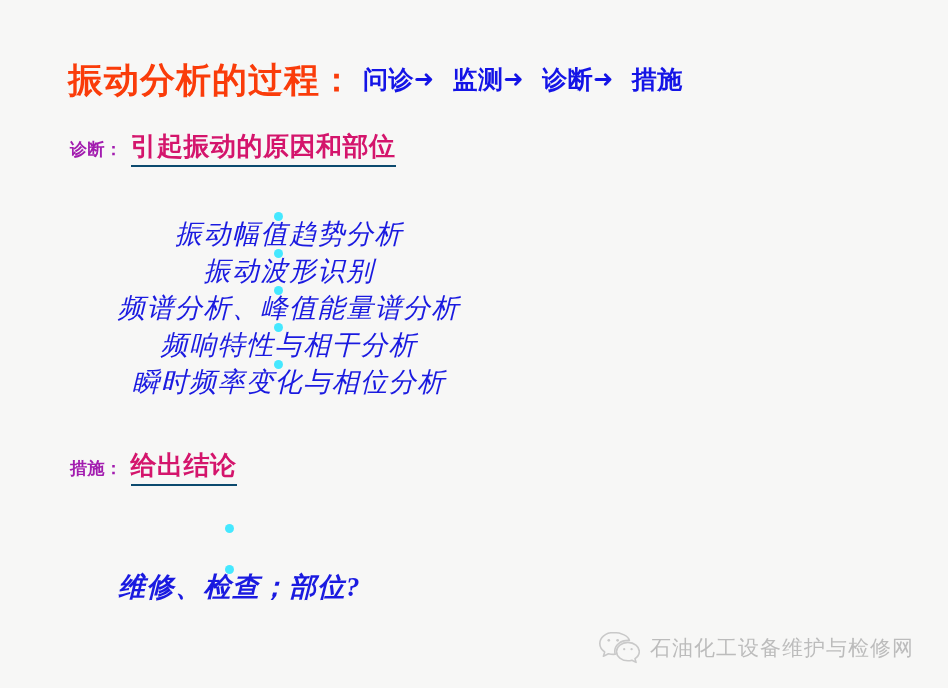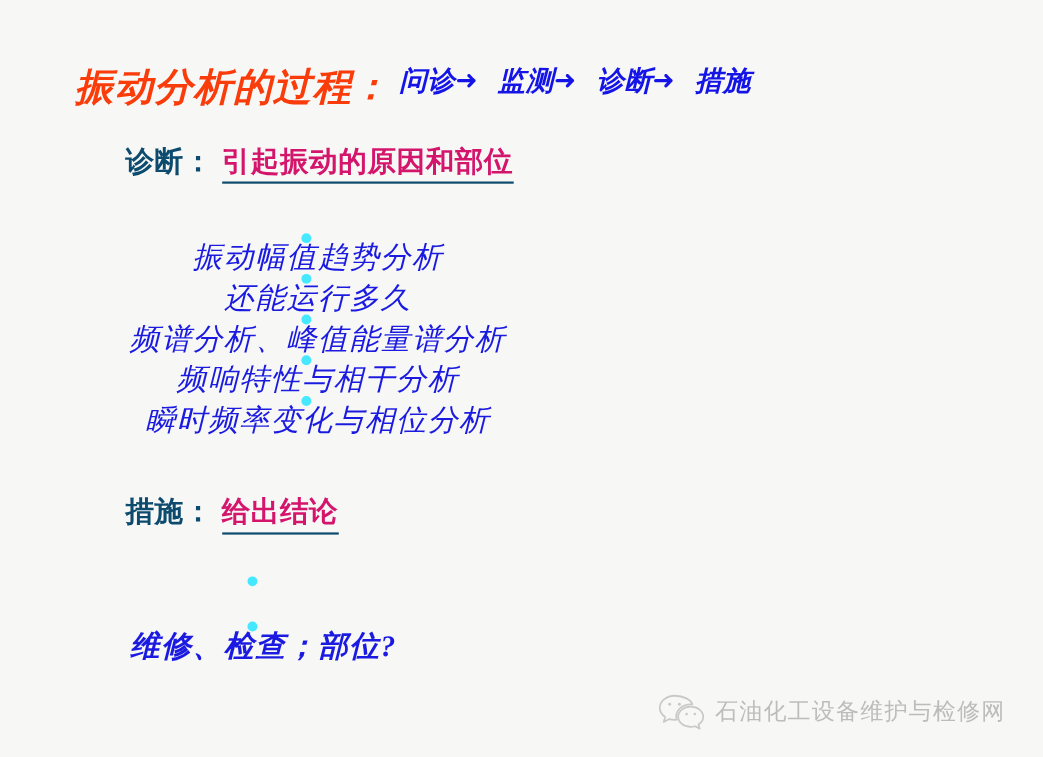--- a/index.html
+++ b/index.html
@@ -23,23 +23,22 @@
     height: 688px;
     background: #f7f7f6;
   }
 
   
   .title-row {
     position: absolute;
     left: 68px;
     top: 62px;
     display: flex;
-    align-items: flex-start;
-    white-space: nowrap;
-    font-style: italic;
+    align-items: center;
+    white-space: nowrap;
   }
   .title-main {
     font-size: 35px;
     font-weight: bold;
     color: #fa3c0a;
     letter-spacing: 1px;
     line-height: 1;
   }
   .title-colon {
     font-size: 33px;
@@ -70,26 +69,25 @@
   .section-head {
     position: absolute;
     display: flex;
     align-items: baseline;
     white-space: nowrap;
   }
   .sec-diag { left: 70px; top: 133px; }
   .sec-meas { left: 70px; top: 452px; }
 
   .sec-label {
-    font-size: 26px;
-    font-weight: bold;
-    color: #0c4a6e;
+    font-size: 17px;
+    font-weight: bold;
+    color: #a21caf;
     line-height: 1;
     letter-spacing: 0.5px;
-    margin-left: 44px;
   }
   .sec-value {
     font-size: 26px;
     font-weight: bold;
     color: #d4156c;
     line-height: 1;
     margin-left: 8px;
     letter-spacing: 0.5px;
     border-bottom: 2px solid #0c4a6e;
     padding-bottom: 6px;
@@ -177,21 +175,21 @@
     <span class="sec-value">引起振动的原因和部位</span>
   </div>
 
   <ul class="bullets bullets-diag">
     <li class="bullet-item">
       <span class="bullet-dot"></span>
       <span class="bullet-text">振动幅值趋势分析</span>
     </li>
     <li class="bullet-item">
       <span class="bullet-dot"></span>
-      <span class="bullet-text">还能运行多久</span>
+      <span class="bullet-text">振动波形识别</span>
     </li>
     <li class="bullet-item">
       <span class="bullet-dot"></span>
       <span class="bullet-text">频谱分析、峰值能量谱分析</span>
     </li>
     <li class="bullet-item">
       <span class="bullet-dot"></span>
       <span class="bullet-text">频响特性与相干分析</span>
     </li>
     <li class="bullet-item">

